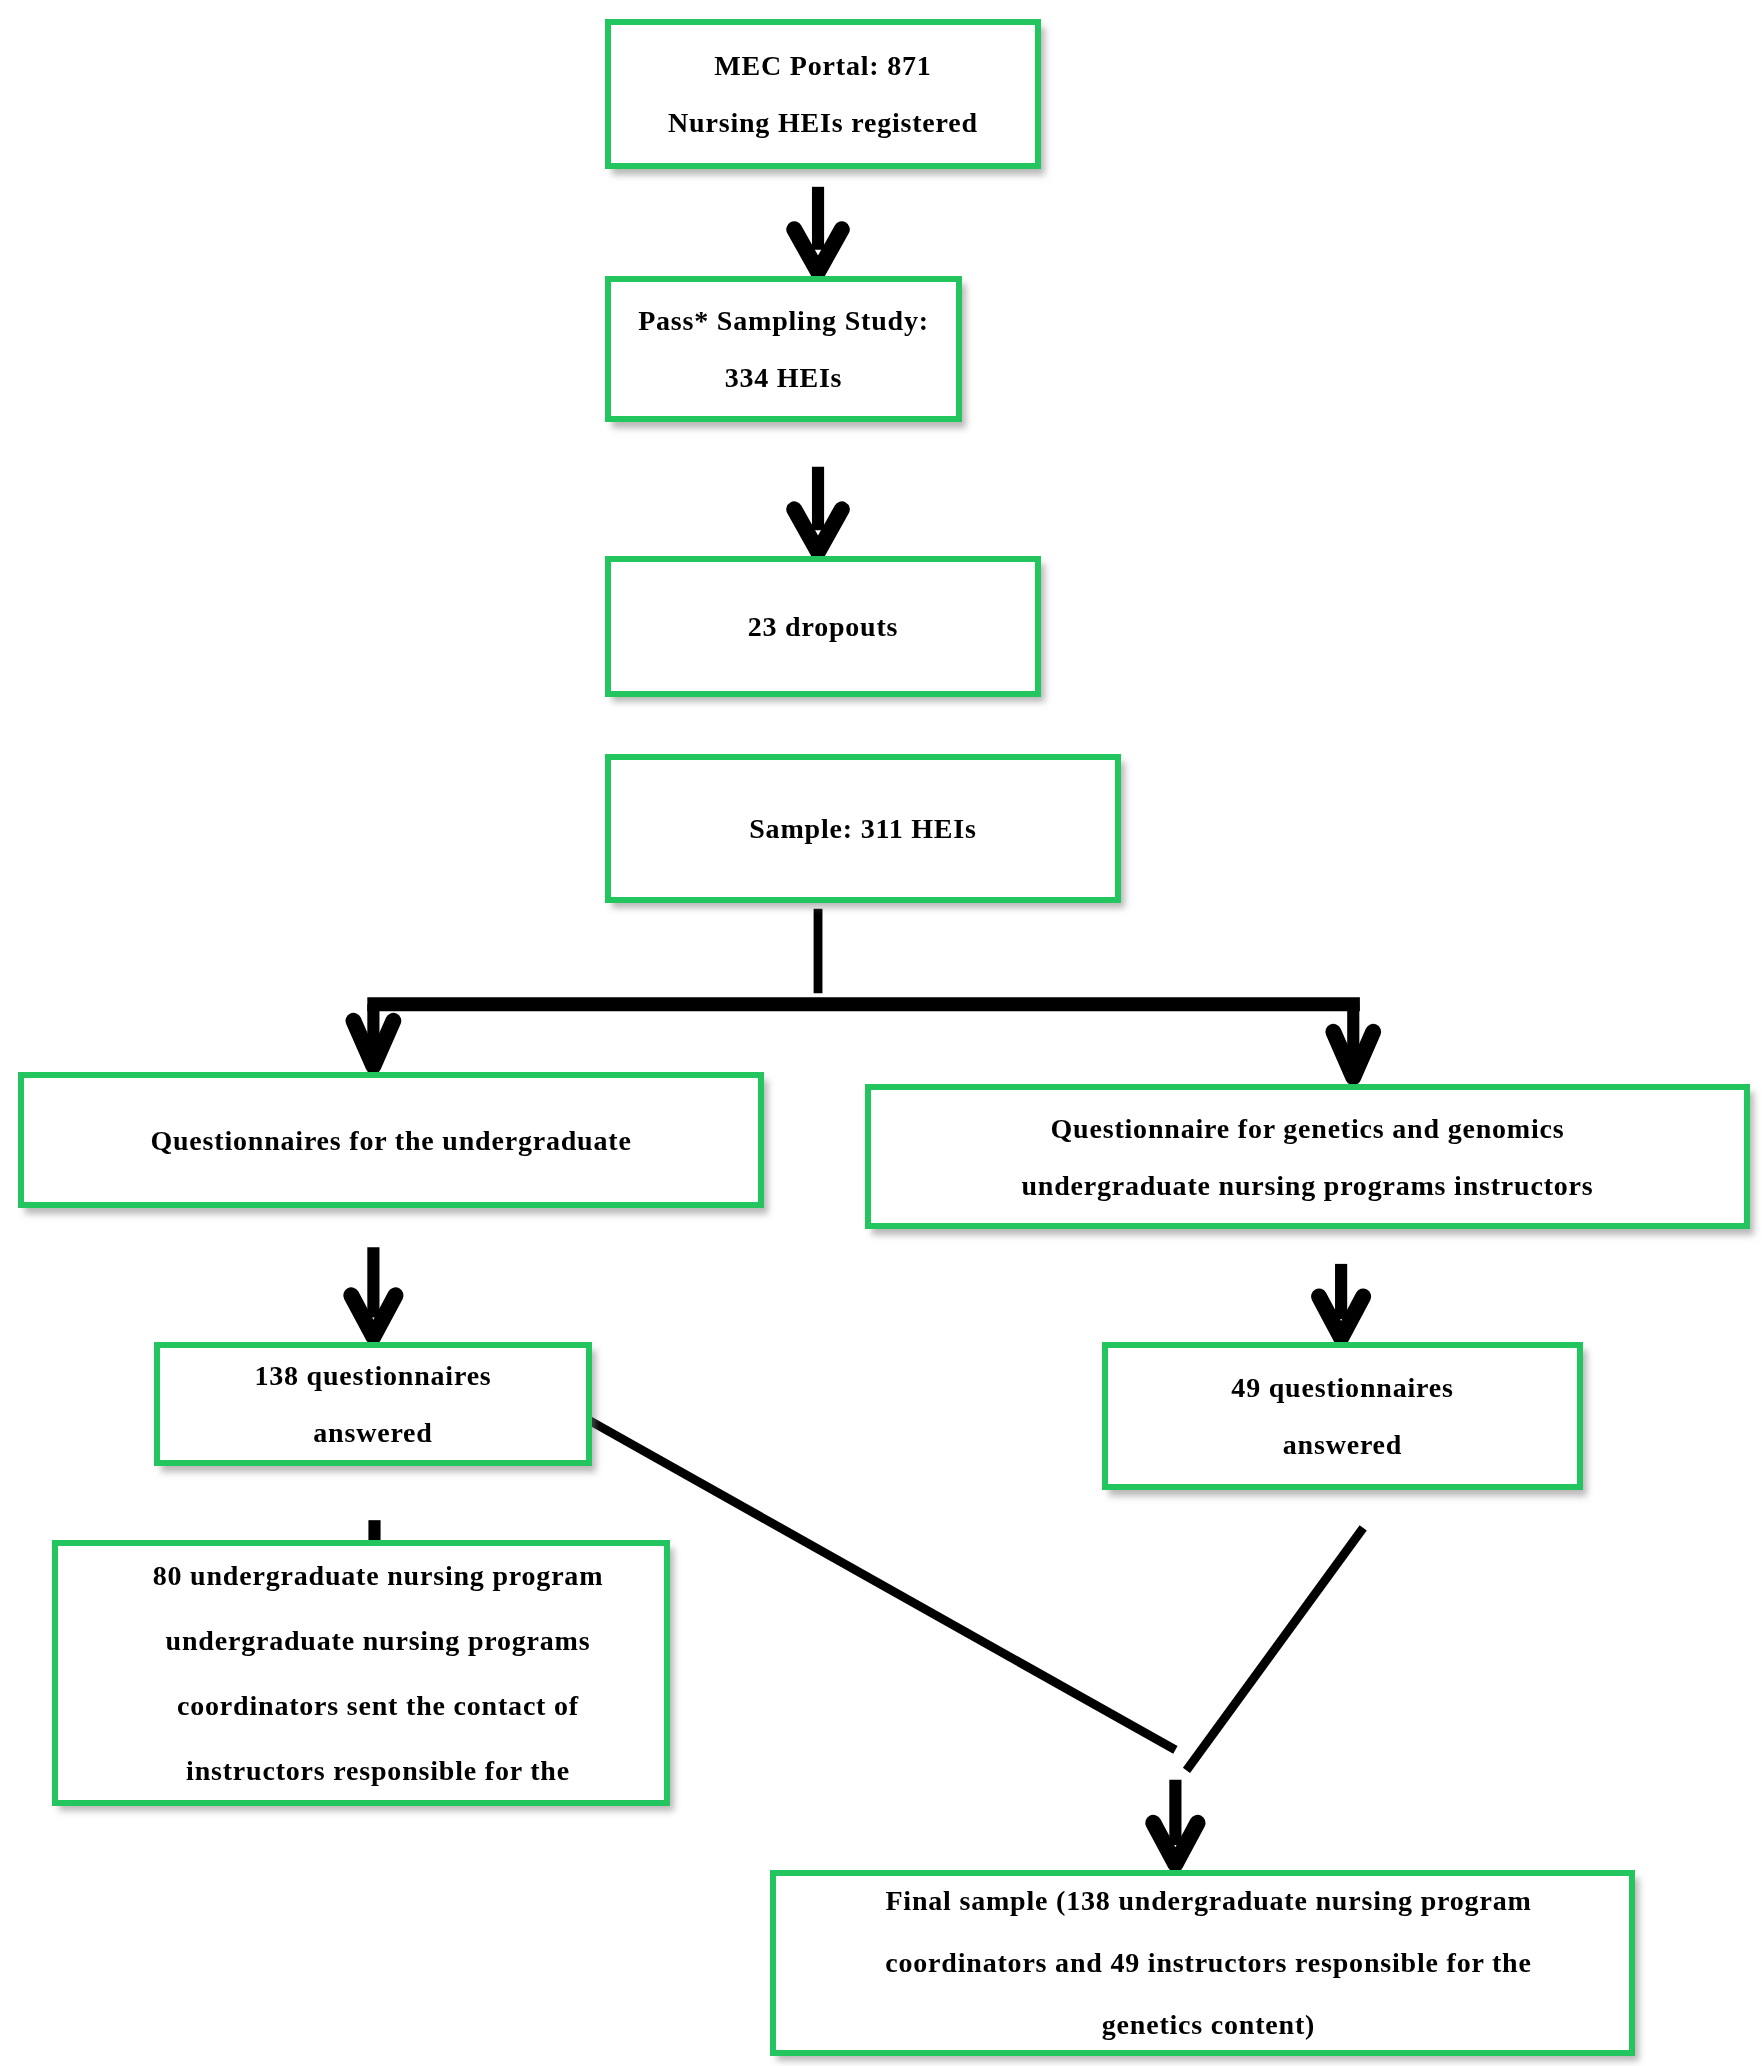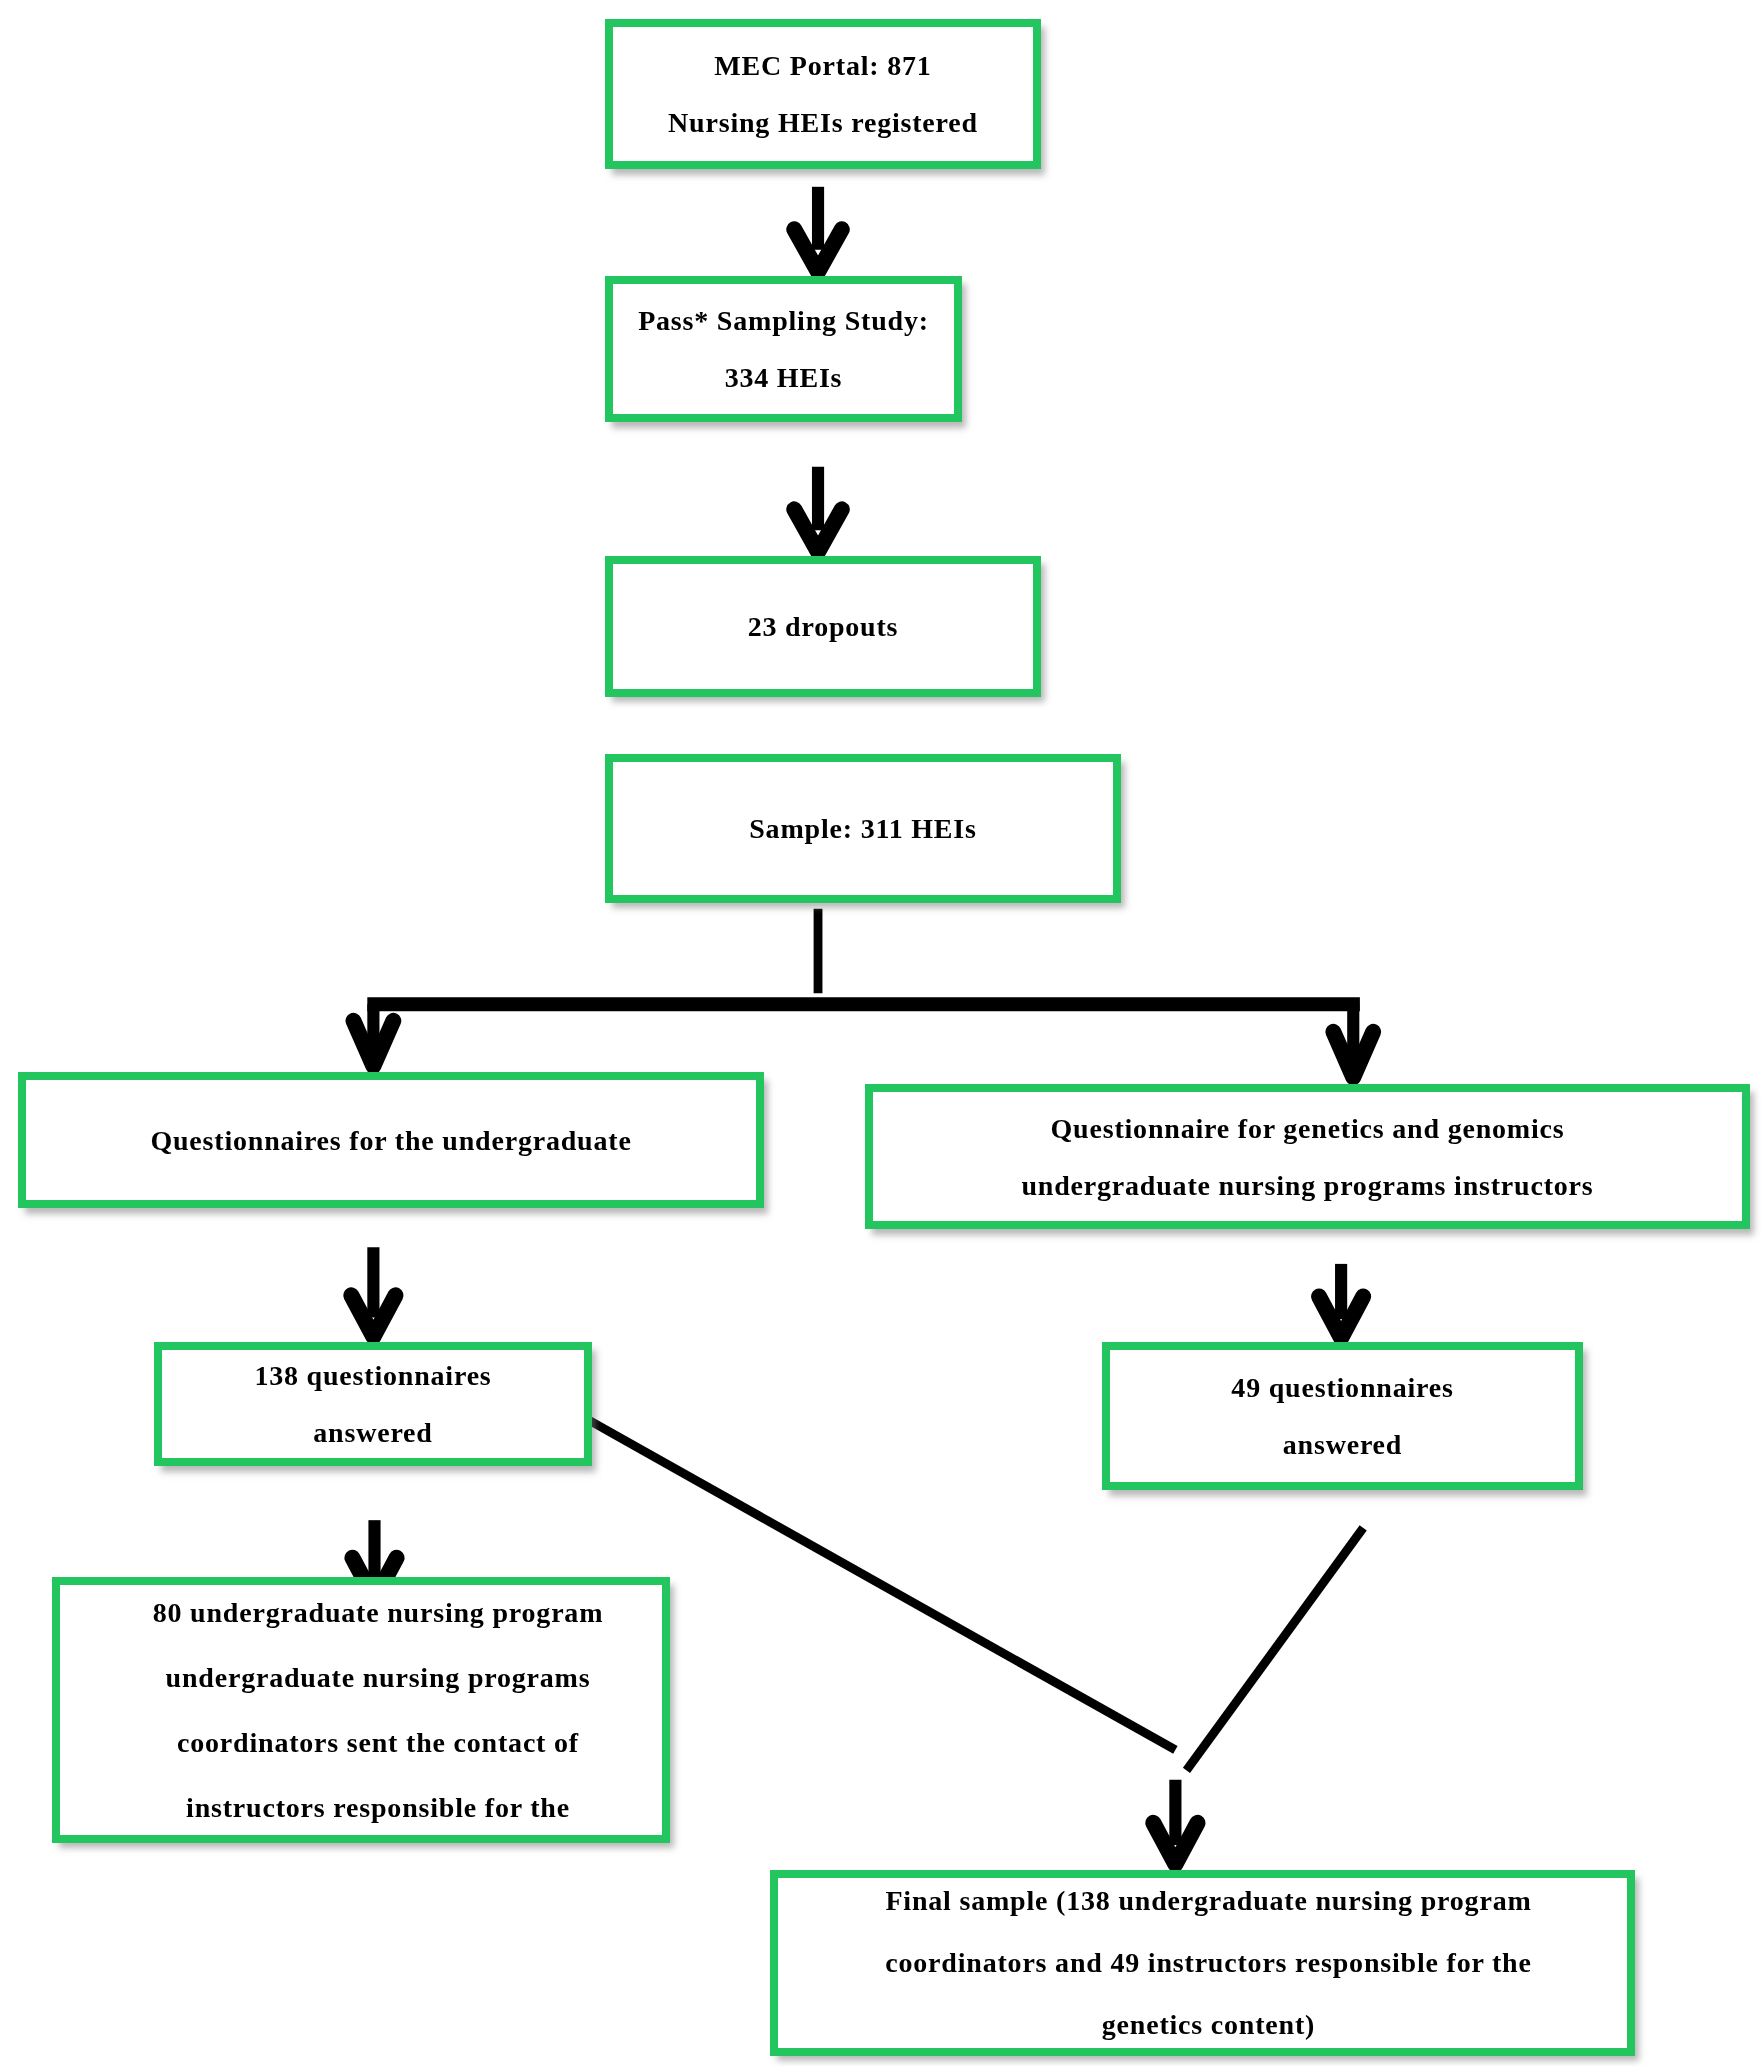--- a/index.html
+++ b/index.html
@@ -27,21 +27,21 @@
     stroke: #000000;
     fill: none;
   }
   .shaft { stroke-width: 22px; }
   .head  { stroke-width: 29px; stroke-linecap: round; stroke-linejoin: round; }
   .thin  { stroke-width: 16px; }
   .bar   { stroke-width: 25px; }
   .box {
     position: absolute;
     box-sizing: border-box;
-    border: 8px solid #22c55e;
+    border: 6px solid #22c55e;
     background: #ffffff;
     color: #000000;
     display: flex;
     flex-direction: column;
     align-items: center;
     justify-content: center;
     text-align: center;
     font-weight: bold;
     font-size: 28px;
     letter-spacing: 0.8px;
@@ -137,21 +137,21 @@
   <div class="box" style="left:154px; top:1342px; width:438px; height:124px;">
     <span>138 questionnaires</span>
     <span>answered</span>
   </div>
 
   <div class="box" style="left:1102px; top:1342px; width:481px; height:148px;">
     <span>49 questionnaires</span>
     <span>answered</span>
   </div>
 
-  <div class="box lh-tall" style="left:52px; top:1577px; width:618px; height:266px;padding-left:34px;">
+  <div class="box lh-tall" style="left:52px; top:1540px; width:618px; height:266px;padding-left:34px;">
     <span>80 undergraduate nursing program</span>
     <span>undergraduate nursing programs</span>
     <span>coordinators sent the contact of</span>
     <span>instructors responsible for the</span>
   </div>
 
   <div class="box lh-mid" style="left:770px; top:1870px; width:865px; height:186px;">
     <span>Final sample (138 undergraduate nursing program</span>
     <span>coordinators and 49 instructors responsible for the</span>
     <span>genetics content)</span>

